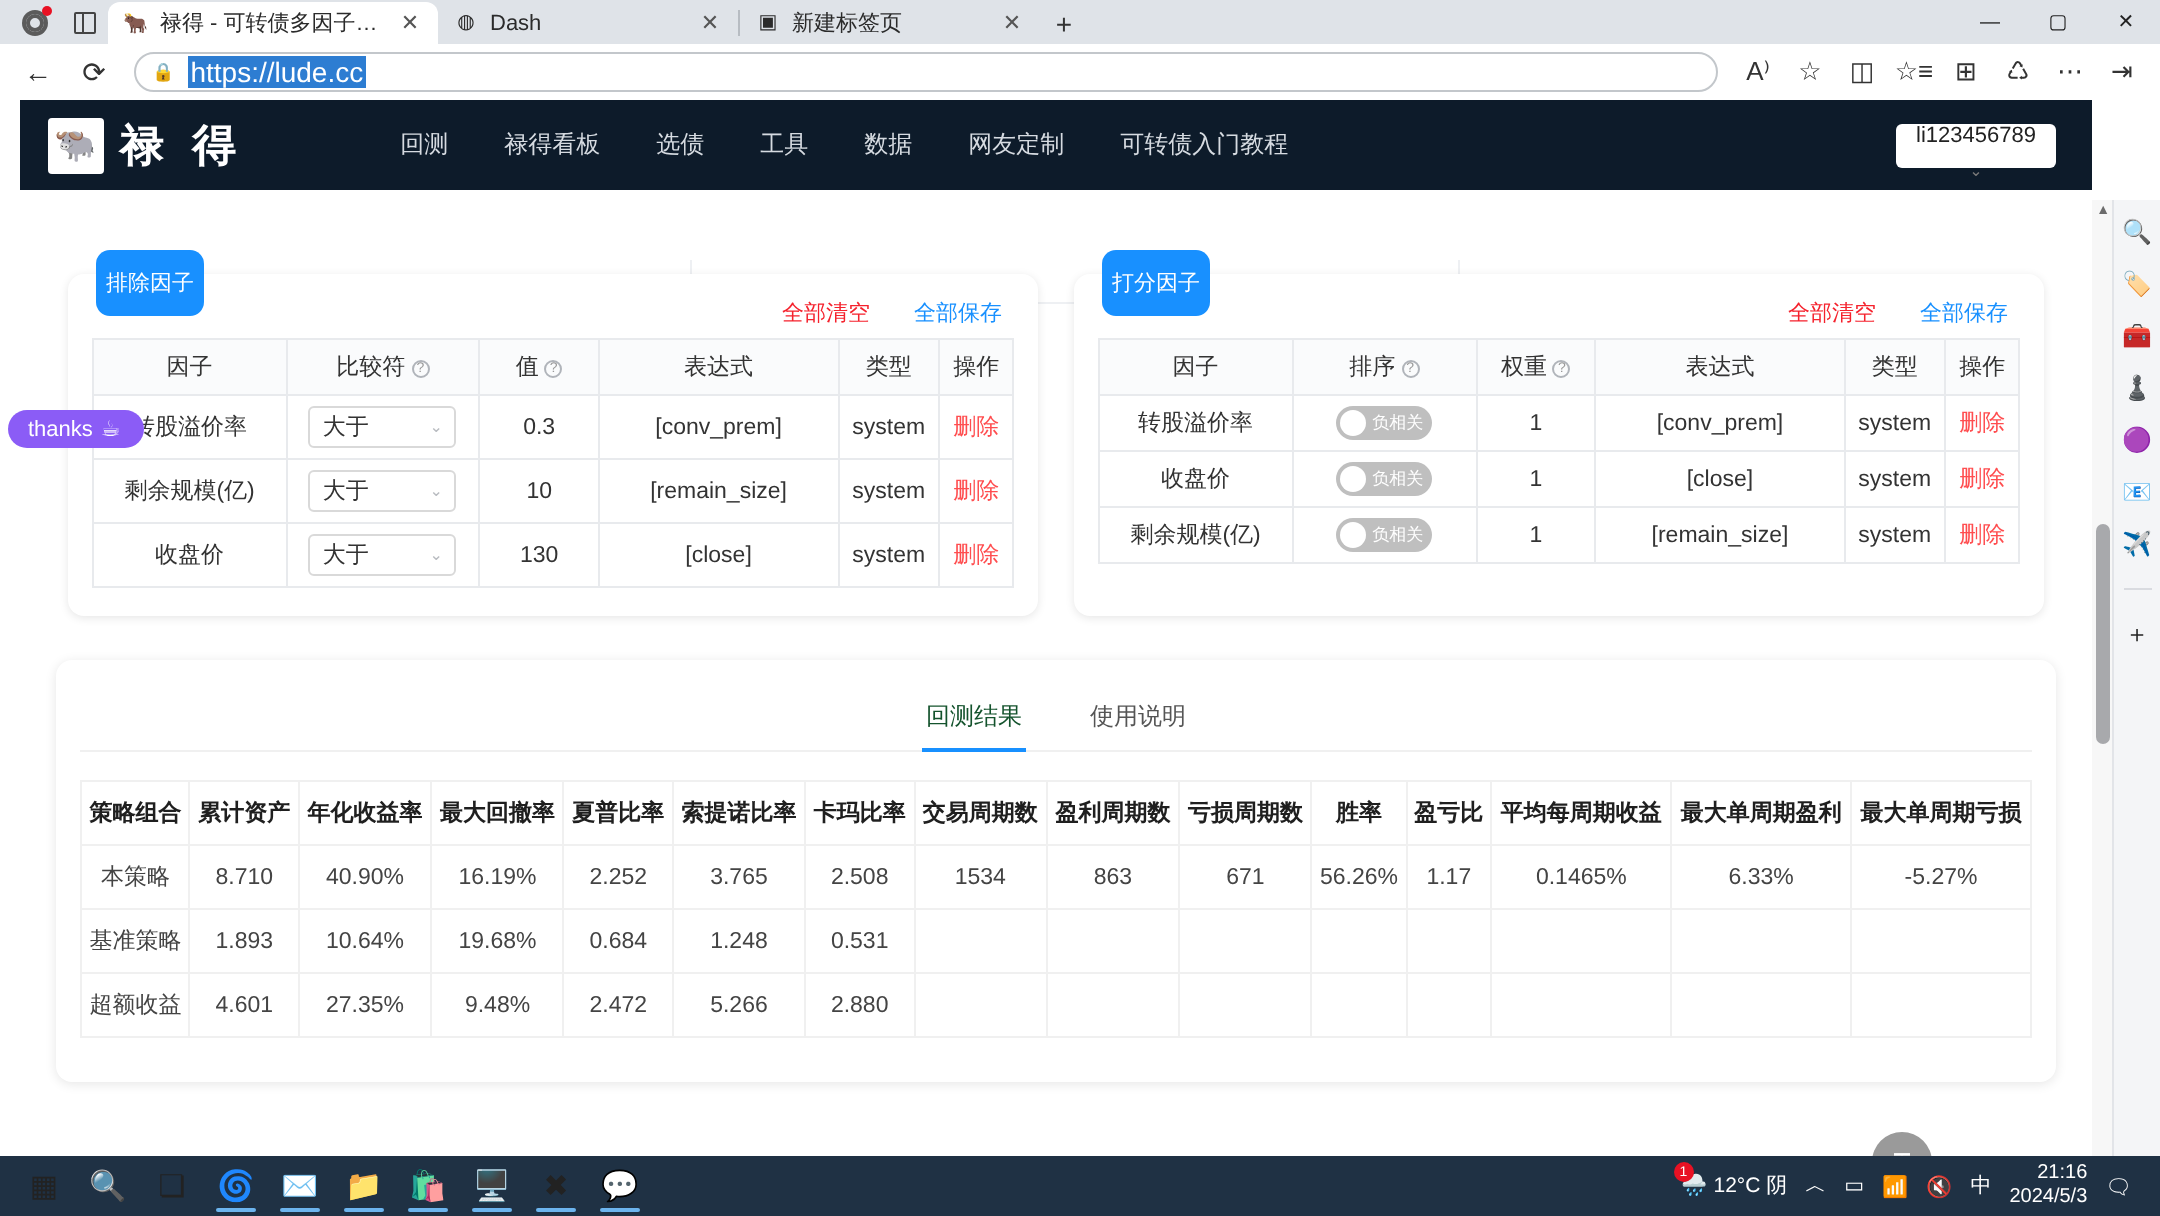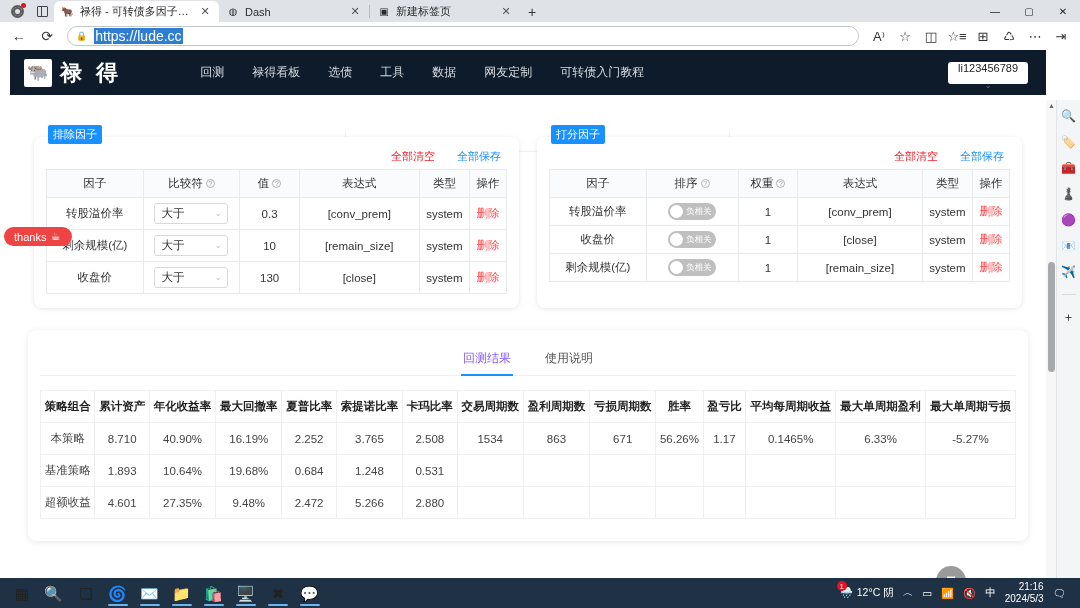--- a/index.html
+++ b/index.html
@@ -60,21 +60,21 @@
 
   
   .ghost-card { position:absolute; left:345px; top:80px; width:385px; height:22px; background:#fff;
                 border:1px solid #eef0f3; border-radius:0 0 8px 8px; border-top:none; }
 
   
   .panels { display:flex; gap:18px; padding:0 34px; margin-top:42px; }
   .panel { flex:1; background:#fff; border-radius:8px; box-shadow:0 1px 5px rgba(0,0,0,.10); padding:10px 12px 14px;
            position:relative; }
   .panel-tag { position:absolute; top:-12px; left:14px; background:#1890ff; color:#fff; font-size:11px;
-               padding:2px 5px; border-radius:2px; }
+               padding:9px 5px; border-radius:7px; }
   .panel-actions { display:flex; justify-content:flex-end; gap:22px; font-size:11px; height:18px; align-items:center;
                    padding-right:6px; }
   .a-clear { color:#f5222d; cursor:pointer; }
   .a-save { color:#1890ff; cursor:pointer; }
 
   table.ftable { width:100%; border-collapse:collapse; margin-top:4px; }
   table.ftable th { font-size:11.5px; font-weight:normal; color:#333; padding:6px 2px; text-align:center;
                     border:1px solid #e8eaed; background:#fafbfc; }
   table.ftable td { font-size:11.5px; color:#333; padding:5px 2px; text-align:center; border:1px solid #e8eaed; }
   .q-mark { display:inline-block; width:9px;height:9px;border:1px solid #b0b4ba; border-radius:50%;
@@ -88,21 +88,21 @@
   .toggle .knob { width:13px;height:13px;border-radius:50%;background:#fff; }
   .toggle .tlabel { font-size:8.5px; color:#fff; margin-left:3px; }
   .del { color:#ff4d4f; font-size:11.5px; cursor:pointer; }
   .sys { color:#444; }
 
   
   .result-card { margin:22px 28px 0; background:#fff; border-radius:8px; box-shadow:0 1px 6px rgba(0,0,0,.10);
                  padding:14px 12px 22px; }
   .tabs-row { display:flex; justify-content:center; gap:30px; border-bottom:1px solid #f0f0f0; }
   .rtab { font-size:12px; color:#555; padding:6px 2px 8px; cursor:pointer; position:relative; }
-  .rtab.active { color:#8b5cf6; }
+  .rtab.active { color:#14532d; }
   .rtab.active::after { content:""; position:absolute; left:0; right:0; bottom:-1px; height:2px; background:#1890ff; }
 
   table.rtable { width:100%; border-collapse:collapse; margin-top:14px; }
   table.rtable th { font-size:11.5px; font-weight:bold; color:#1f1f1f; padding:8px 3px; text-align:center;
                     border:1px solid #f0f0f0; background:#fff; white-space:nowrap; }
   table.rtable td { font-size:11.5px; color:#444; padding:8px 3px; text-align:center; border:1px solid #f0f0f0;
                     white-space:nowrap; }
   td.accent { color:#f5365c; }
 
   
@@ -211,22 +211,22 @@
           <a href="#">可转债入门教程</a>
         </div>
         <div class="user-box">
           <span>li123456789</span>
           <span class="caret">⌄</span>
         </div>
       </div>
 
       <div class="ghost-card"></div>
 
-      <div style="position:absolute;left:4px;top:155px;background:#ef4444;color:#fff;border-radius:14px;
-                  padding:3px 12px 3px 10px;font-size:11px;display:flex;align-items:center;gap:4px;z-index:5;margin-top:22px;">
+      <div style="position:absolute;left:4px;top:155px;background:#8b5cf6;color:#fff;border-radius:14px;
+                  padding:3px 12px 3px 10px;font-size:11px;display:flex;align-items:center;gap:4px;z-index:5;">
         <span>thanks</span>
         <span>☕</span>
       </div>
 
       <div class="panels">
 
         <div class="panel">
           <div class="panel-tag">排除因子</div>
           <div class="panel-actions">
             <span class="a-clear">全部清空</span>

